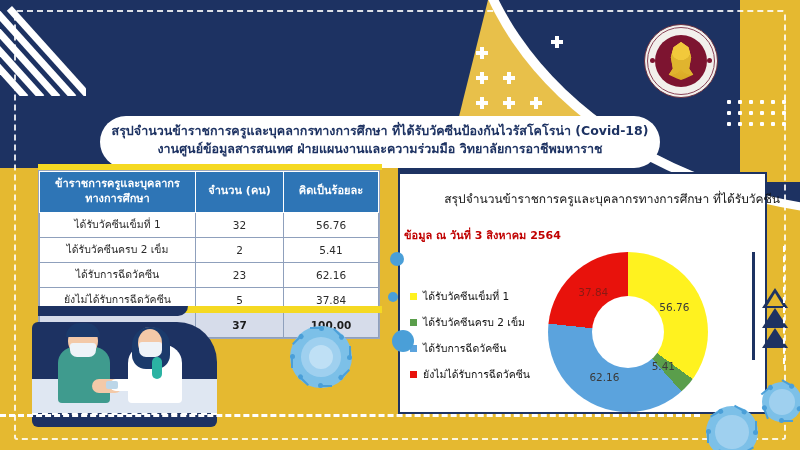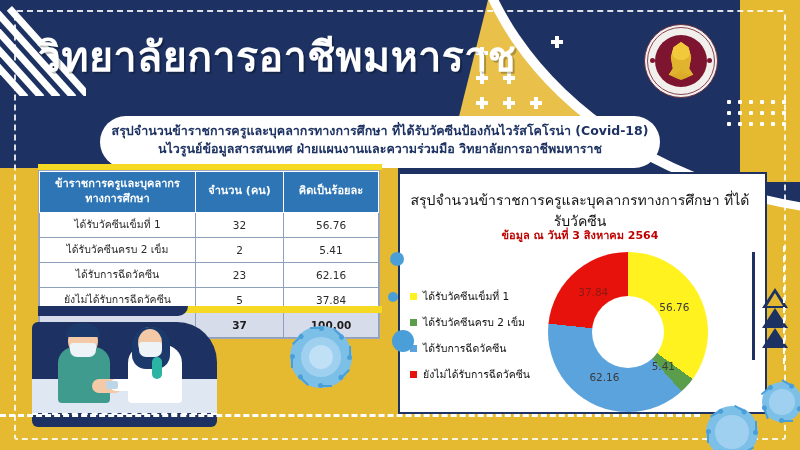--- a/index.html
+++ b/index.html
@@ -152,25 +152,25 @@
     position:absolute;left:38px;top:306px;width:150px;height:10px;background:#1d3262;
     border-radius:0 0 10px 0;
   }
 
   
   .chart-panel{
     position:absolute;left:398px;top:172px;width:365px;height:238px;
     background:#ffffff;border:2px solid #1d3262;
   }
   .chart-title{
-    position:absolute;left:404px;top:190px;width:352px;text-align:center;
-    font-size:14px;color:#111;line-height:1.5;
+    position:absolute;left:428px;top:190px;width:352px;text-align:right;
+    font-size:12px;color:#111;line-height:1.5;
   }
   .chart-date{
-    position:absolute;left:404px;top:226px;width:352px;text-align:center;
+    position:absolute;left:404px;top:226px;width:352px;
     font-size:11px;color:#c00000;font-weight:bold;
   }
   .legend{position:absolute;left:410px;top:288px;}
   .legend-row{display:flex;align-items:center;margin-bottom:9px;}
   .legend-swatch{width:7px;height:7px;margin-right:6px;flex:0 0 auto;}
   .legend-text{font-size:10.5px;color:#111;white-space:nowrap;}
 
   .donut-wrap{position:absolute;left:548px;top:252px;width:160px;height:160px;}
   .donut{width:160px;height:160px;border-radius:50%;}
   .donut-hole{
@@ -243,25 +243,24 @@
       <span></span>
       <span></span>
     <span></span>
       <span></span>
       <span></span>
       <span></span>
       <span></span>
       <span></span>
   </div>
 
-  <div class="title-main">วิทยาลัยการอาชีพมหาราช</div>
 
   <div class="white-pill"></div>
   <div class="pill-line1">สรุปจำนวนข้าราชการครูและบุคลากรทางการศึกษา ที่ได้รับวัคซีนป้องกันไวรัสโคโรน่า (Covid-18)</div>
-  <div class="pill-line2">นไวรูนย์ข้อมูลสารสนเทศ ฝ่ายแผนงานและความร่วมมือ วิทยาลัยการอาชีพมหาราช</div>
+  <div class="pill-line2">งานศูนย์ข้อมูลสารสนเทศ ฝ่ายแผนงานและความร่วมมือ วิทยาลัยการอาชีพมหาราช</div>
 
   <div class="seal">
     <div class="seal-ring-text"></div>
     <div class="seal-dot" style="left:5px"></div>
     <div class="seal-dot" style="right:5px"></div>
     <div class="seal-inner">
       <div class="seal-emblem"></div>
     </div>
   </div>
 

